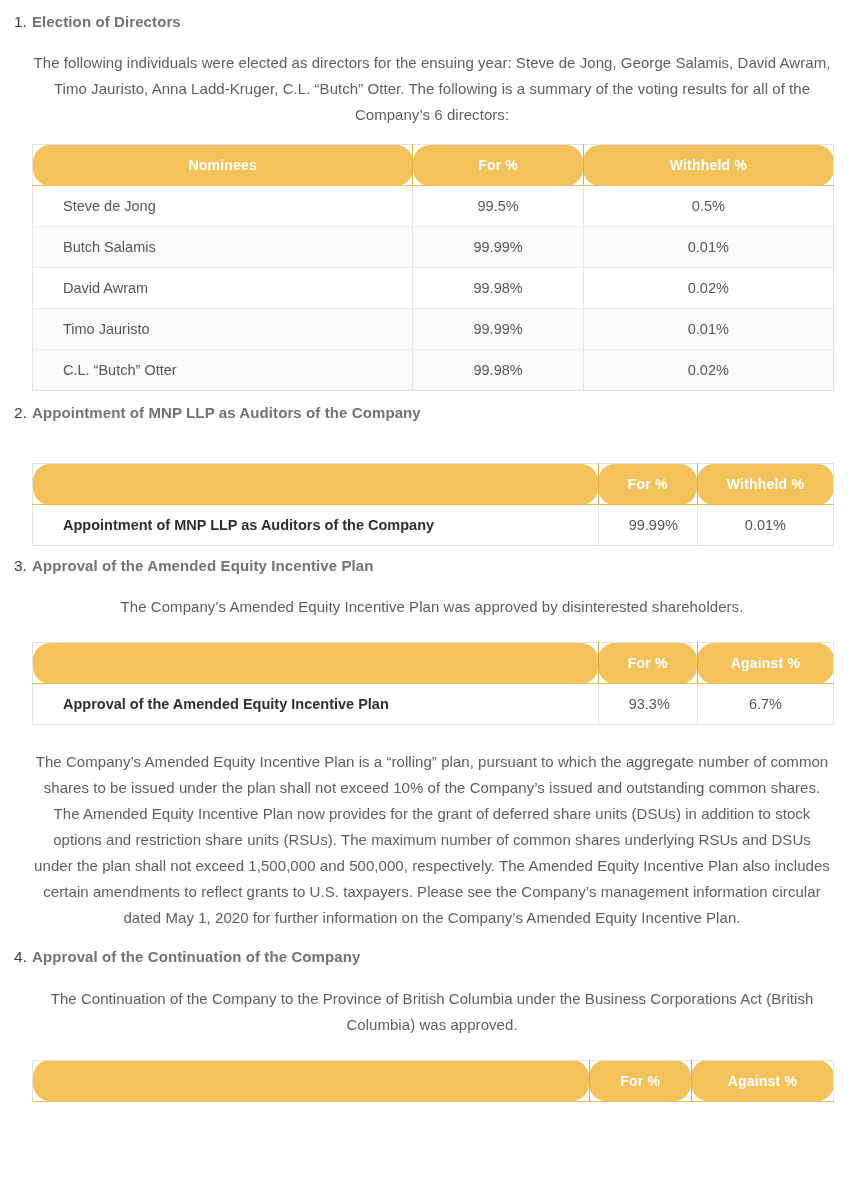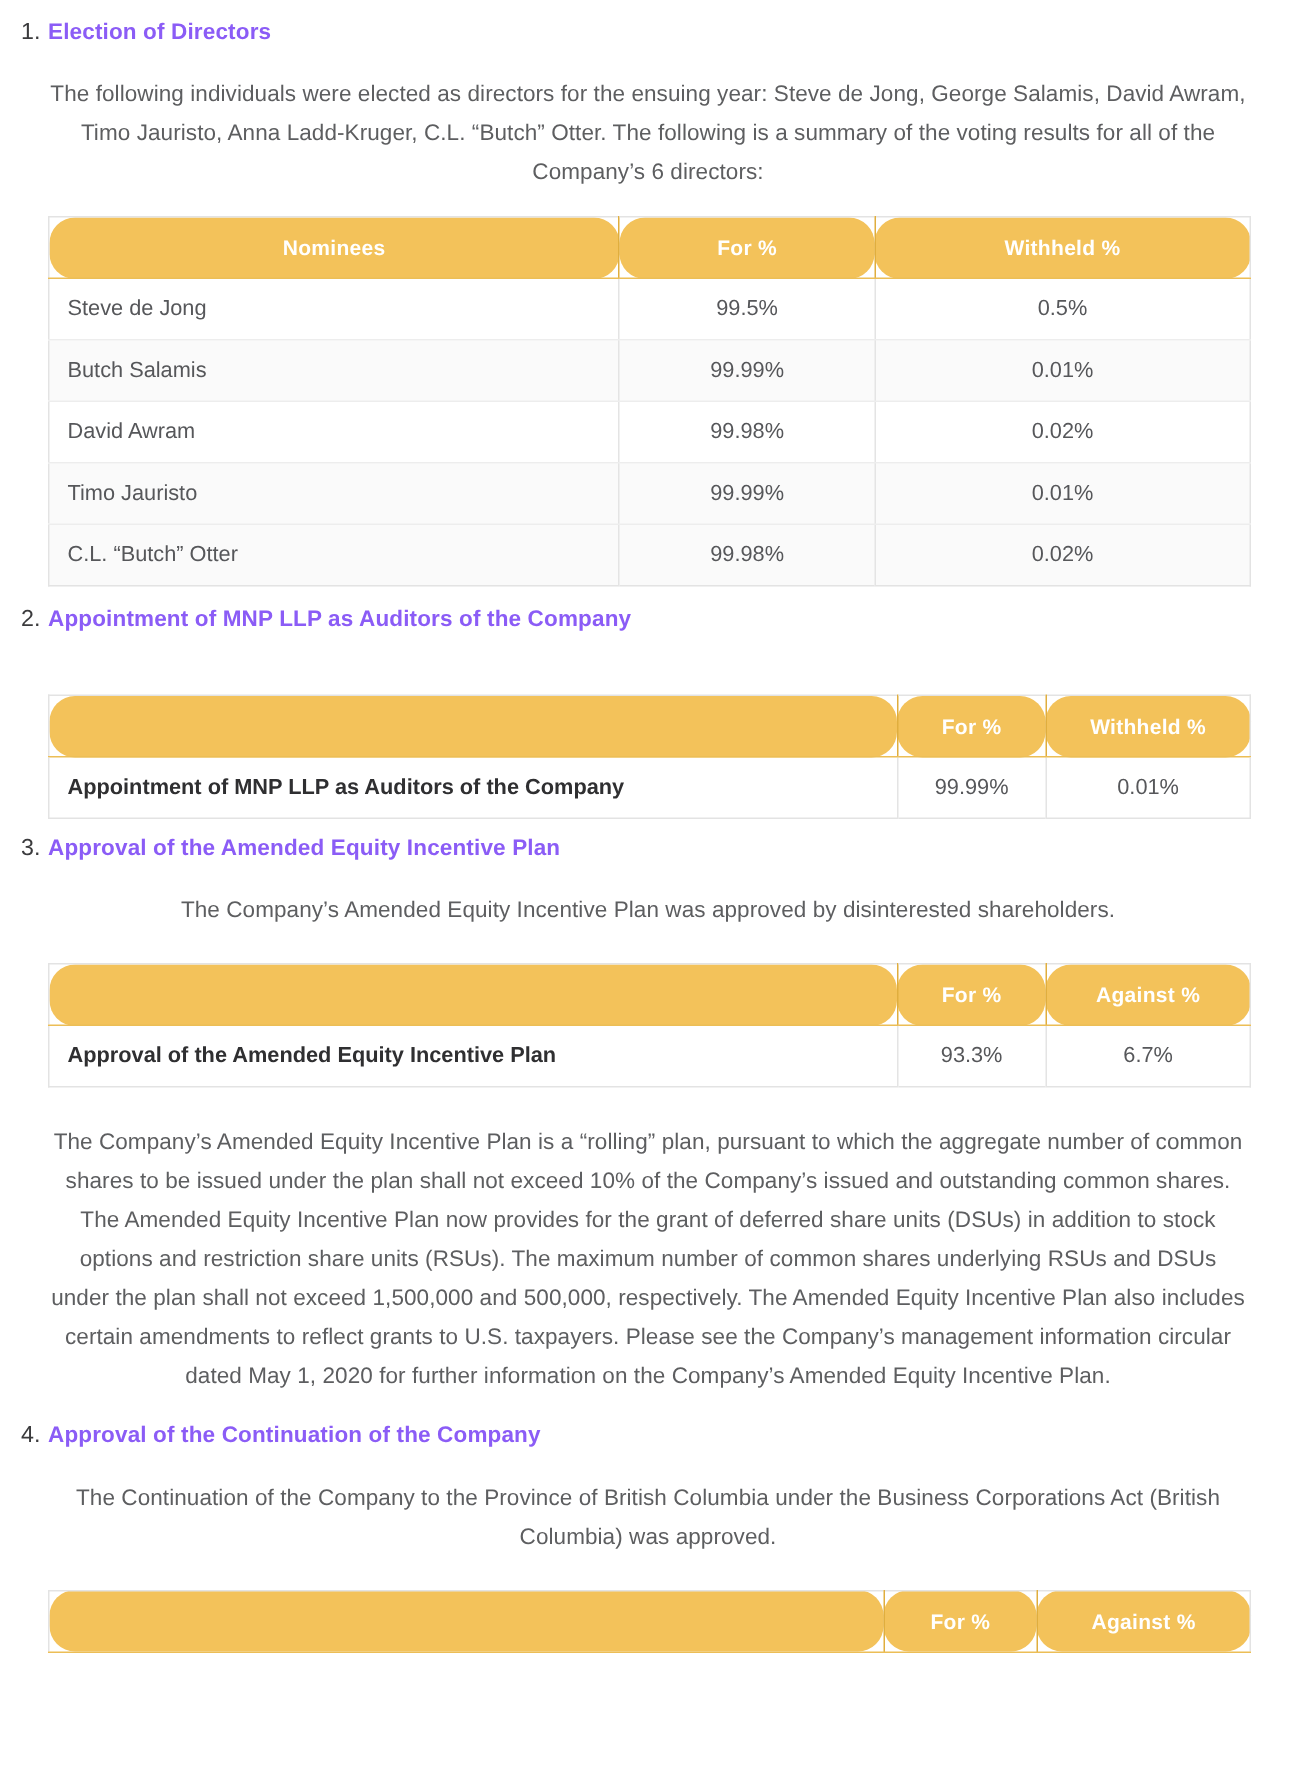--- a/index.html
+++ b/index.html
@@ -33,21 +33,21 @@
   .sec-num {
     font-size: 15.5px;
     font-weight: 400;
     color: #3b3b3d;
     min-width: 18px;
     line-height: 1.3;
   }
   .sec-title {
     font-size: 15px;
     font-weight: 700;
-    color: #8b5cf6;
+    color: #737373;
     line-height: 1.3;
     letter-spacing: 0.1px;
     text-align: right;
   }
 
   .para {
     margin: 0;
     padding: 0 30px 0 32px;
     font-size: 15px;
     line-height: 26px;
@@ -79,21 +79,21 @@
     border-right: 1px solid #e0ae3e;
     border-bottom: 1px solid #ecbe56;
     border-radius: 17px;
   }
   table.vote thead th:last-child { border-right: none; }
   table.vote thead th.blank { background: #f3c25a; }
 
   table.vote tbody td {
     font-size: 14.5px;
     color: #56575a;
-    padding: 10px 12px;
+    padding: 10px 30px;
     border-right: 1px solid #e4e4e4;
     border-bottom: 1px solid #ededed;
     text-align: center;
     height: 20px;
   }
   table.vote tbody td:last-child { border-right: none; }
   table.vote tbody tr:last-child td { border-bottom: none; }
   table.vote tbody td.name {
     text-align: left;
     color: #56575a;

